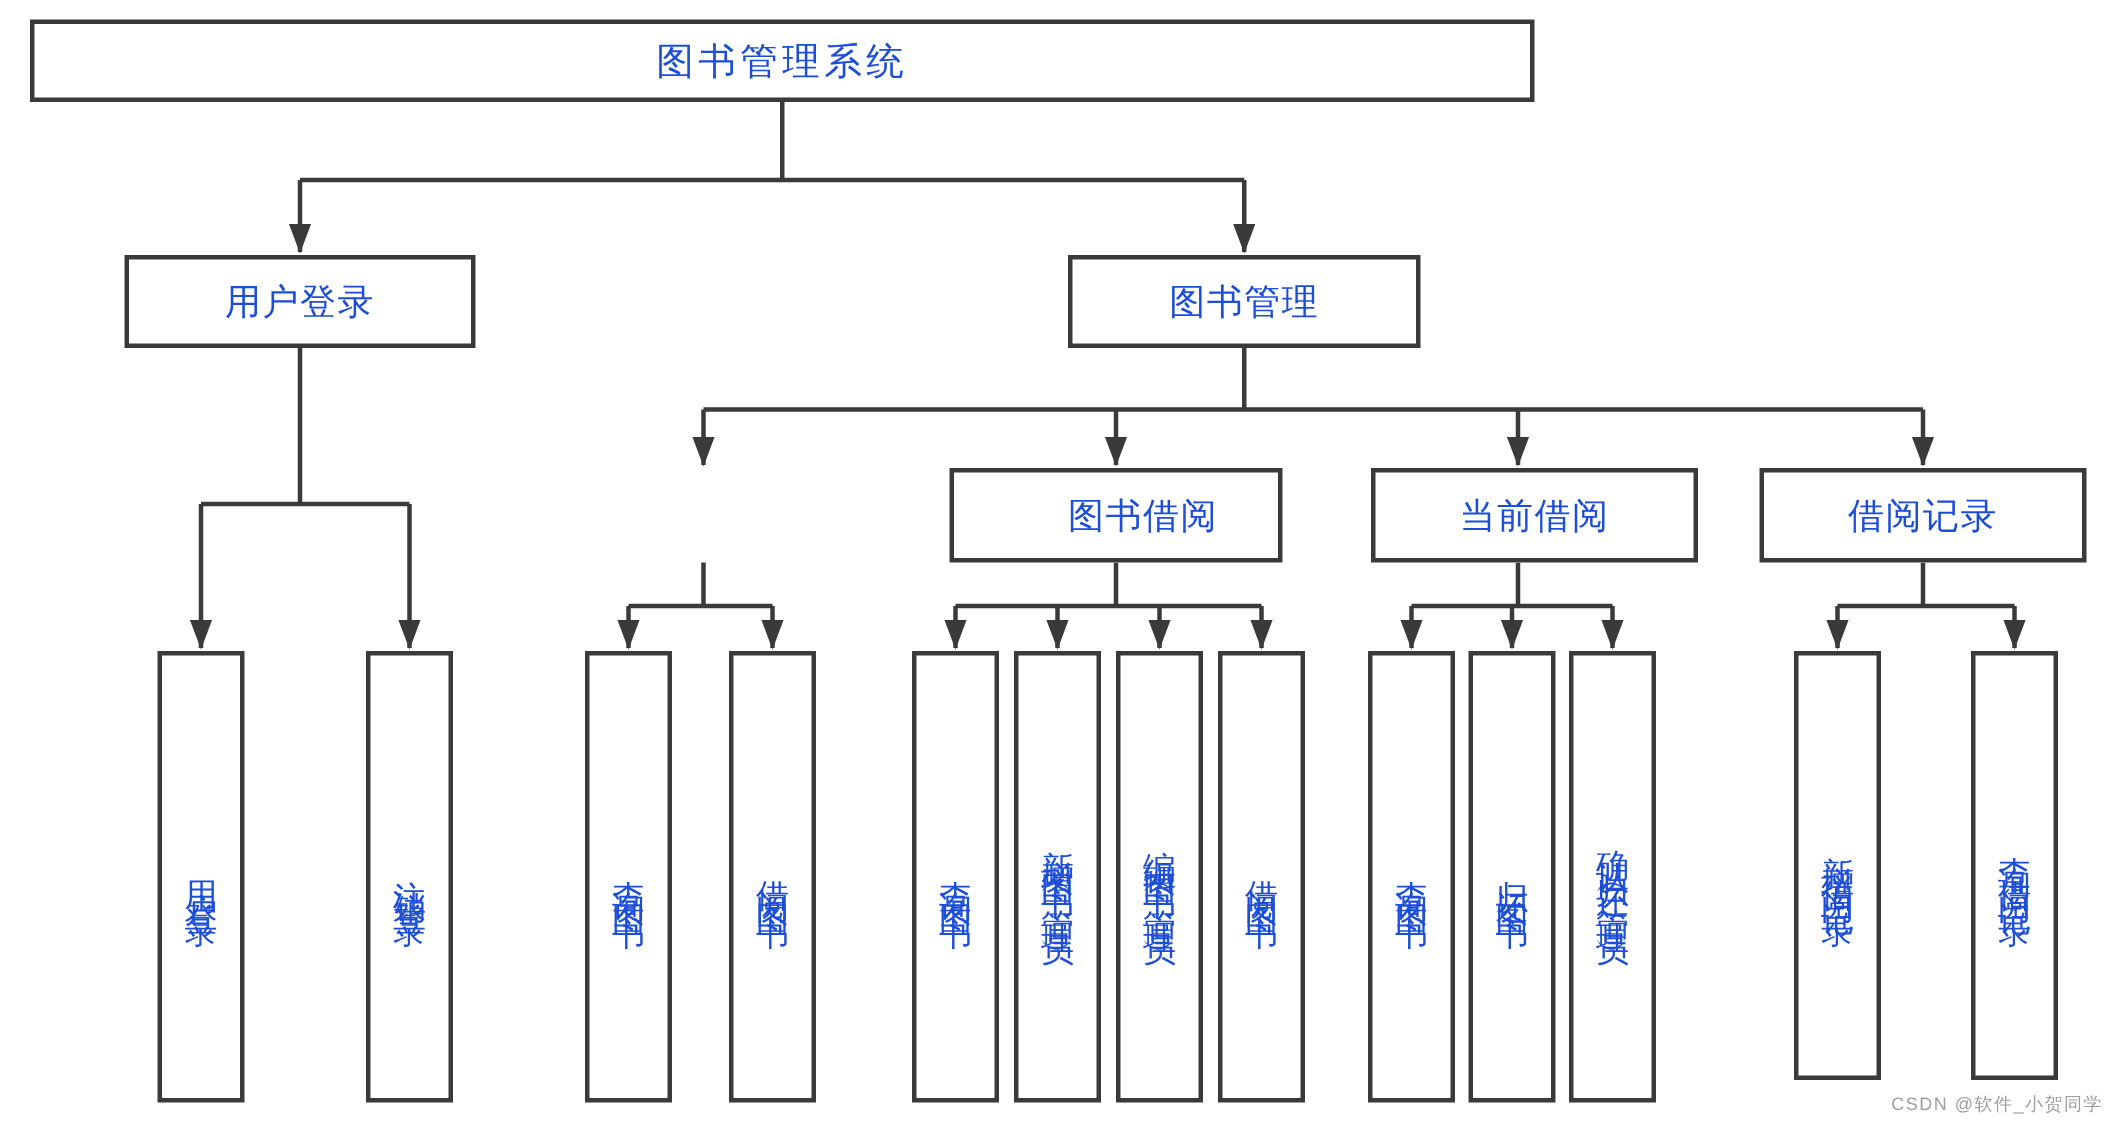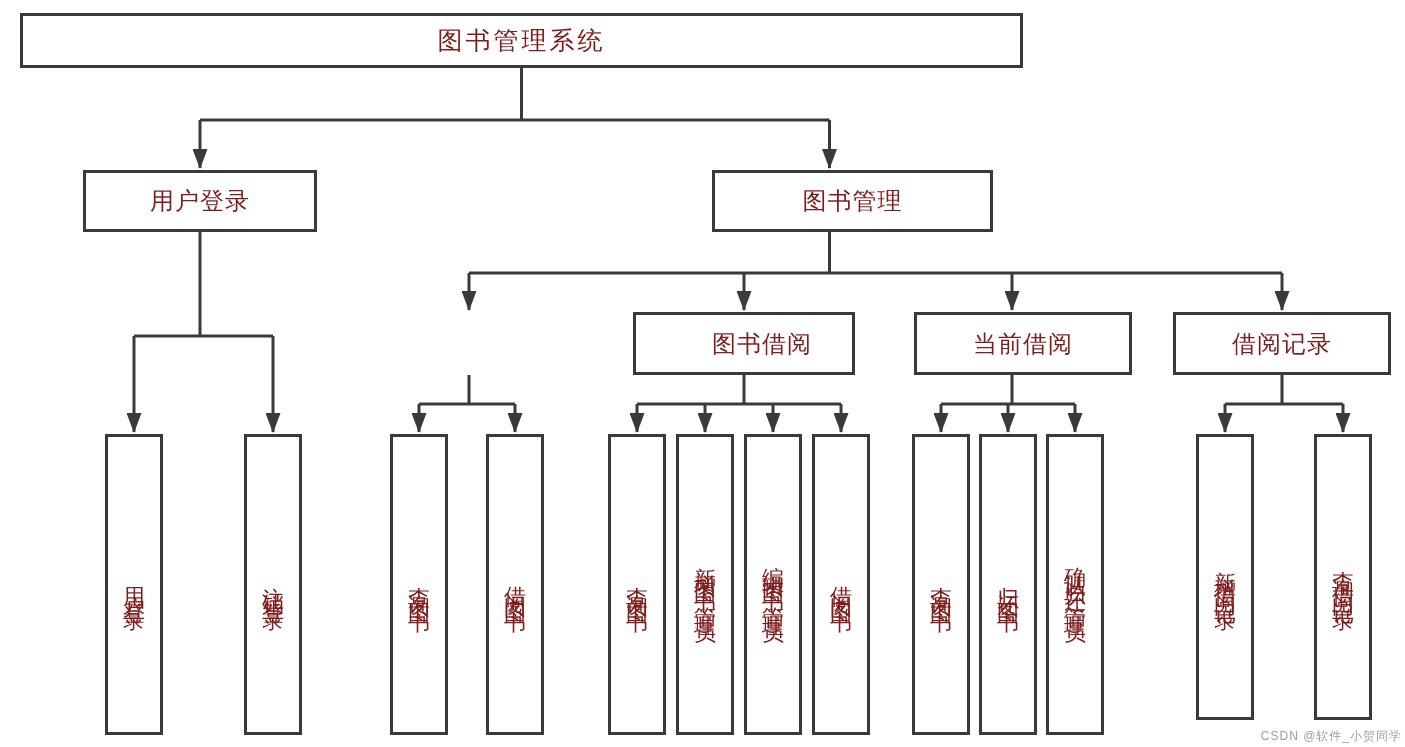--- a/index.html
+++ b/index.html
@@ -23,21 +23,21 @@
   }
   .node {
     position: absolute;
     z-index: 1;
     box-sizing: border-box;
     background: #ffffff;
     border: 3px solid #3a3a3a;
     display: flex;
     align-items: center;
     justify-content: center;
-    color: #7f1d1d;
+    color: #1d4ed8;
   }
   .hlabel {
     font-size: 24px;
     letter-spacing: 1px;
     white-space: nowrap;
   }
   .root .hlabel {
     font-size: 25px;
     letter-spacing: 3px;
   }
@@ -101,21 +101,21 @@
     </g>
   </svg>
 
   <div class="node root" style="left:20px; top:13px; width:1003px; height:55px;">
     <span class="hlabel">图书管理系统</span>
   </div>
 
   <div class="node" style="left:83px; top:170px; width:234px; height:62px;">
     <span class="hlabel">用户登录</span>
   </div>
-  <div class="node" style="left:712px; top:170px; width:281px; height:62px;">
+  <div class="node" style="left:712px; top:170px; width:235px; height:62px;">
     <span class="hlabel">图书管理</span>
   </div>
 
   <div class="node" style="left:633px; top:312px; width:222px; height:63px;padding-left:36px;">
     <span class="hlabel">图书借阅</span>
   </div>
   <div class="node" style="left:903px; top:312px; width:218px; height:63px;margin-left:11px;">
     <span class="hlabel">当前借阅</span>
   </div>
   <div class="node" style="left:1173px; top:312px; width:218px; height:63px;">

